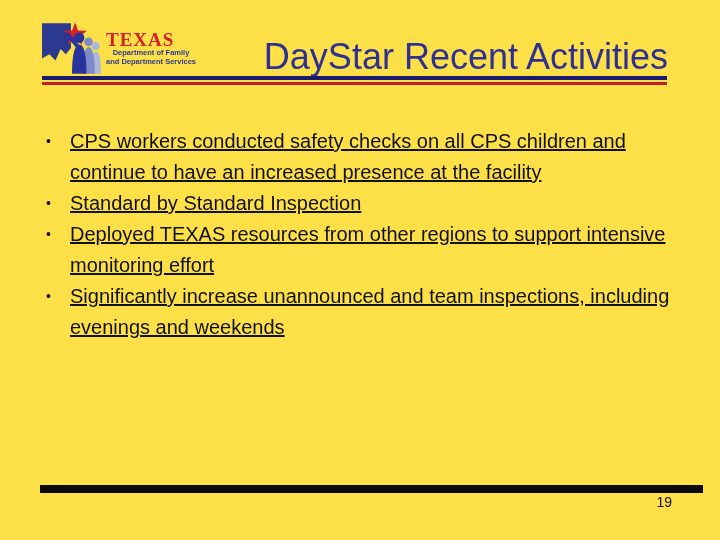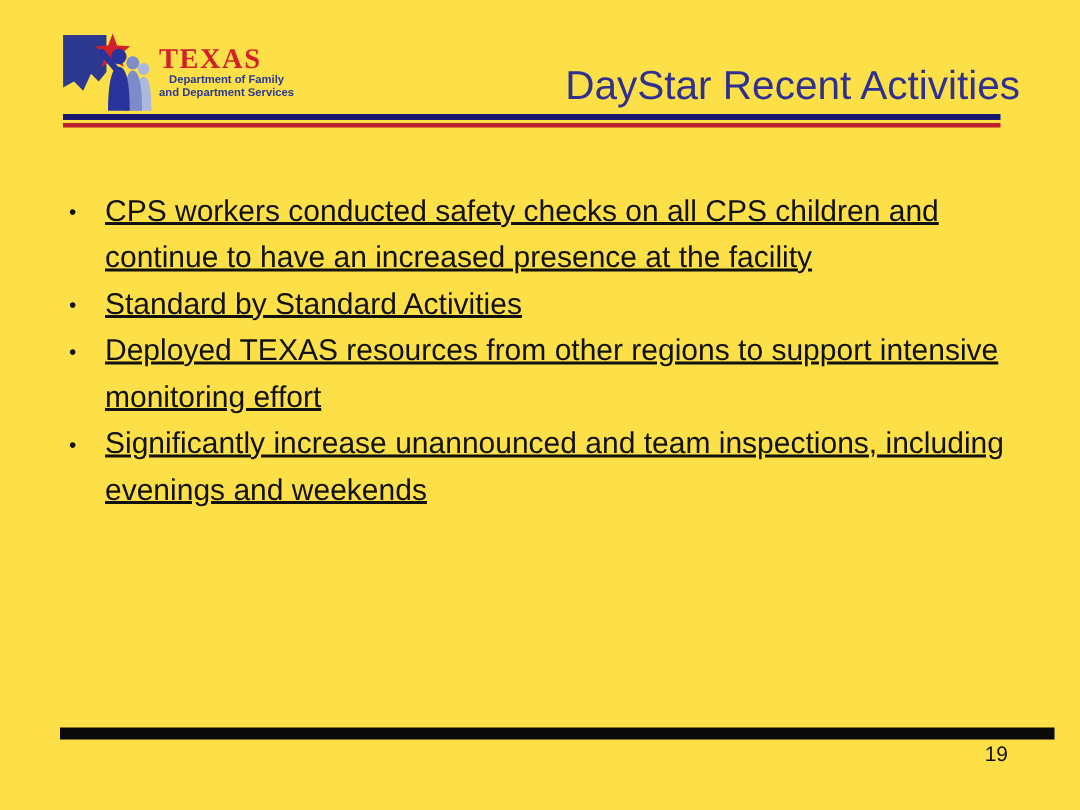--- a/index.html
+++ b/index.html
@@ -25,22 +25,22 @@
     letter-spacing:1px;
     color:#D12229;
   }
   .logo-sub{
     font-size:7.5px;line-height:8.5px;
     color:#2B3990;font-weight:bold;text-align:center;
   }
 
   
   .title{
-    position:absolute;top:42px;right:40px;
-    font-size:27px;line-height:30px;
+    position:absolute;top:42px;right:52px;
+    font-size:36px;line-height:30px;
     color:#2E3192;
     white-space:nowrap;
   }
 
   
   .rule{position:absolute;left:42px;top:76px;width:625px;}
   .rule-navy{height:4px;background:#191970;}
   .rule-gap{height:2px;}
   .rule-red{height:3px;background:#BE1E2D;}
 
@@ -111,21 +111,21 @@
     <div class="rule-red"></div>
   </div>
 
   <ul class="bullets">
     <li>
       <span class="marker">•</span>
       <span class="btext">CPS workers conducted safety checks on all CPS children and continue to have an increased presence at the facility</span>
     </li>
     <li>
       <span class="marker">•</span>
-      <span class="btext">Standard by Standard Activities</span>
+      <span class="btext">Standard by Standard Inspection</span>
     </li>
     <li>
       <span class="marker">•</span>
       <span class="btext">Deployed TEXAS resources from other regions to support intensive monitoring effort</span>
     </li>
     <li>
       <span class="marker">•</span>
       <span class="btext">Significantly increase unannounced and team inspections, including evenings and weekends</span>
     </li>
   </ul>

